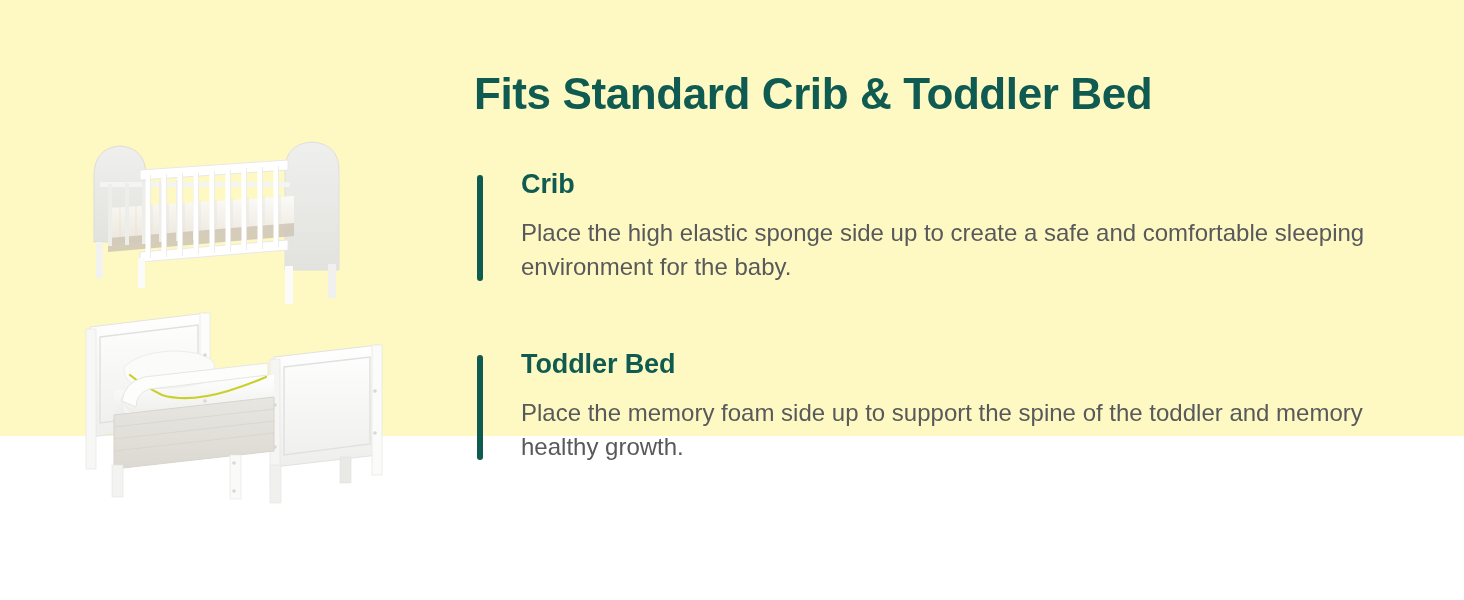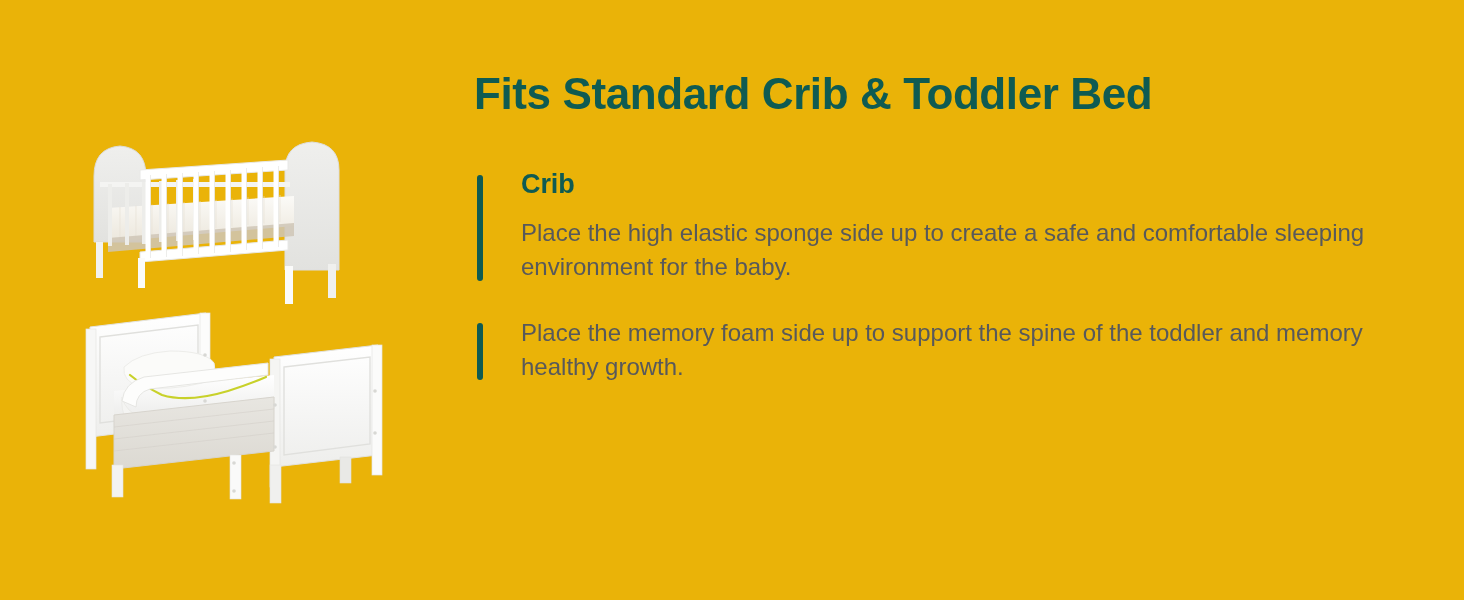--- a/index.html
+++ b/index.html
@@ -11,22 +11,22 @@
     width: 1464px;
     height: 600px;
     font-family: "Liberation Sans", sans-serif;
     -webkit-font-smoothing: antialiased;
     overflow: hidden;
   }
 
   .infographic {
     position: relative;
     width: 1464px;
-    height: 600px;
-    background: #eab308;
+    height: 436px;
+    background: #fef9c3;
   }
 
   
   .page-title {
     position: absolute;
     left: 474px;
     top: 40px;
     font-size: 44px;
     font-weight: bold;
     letter-spacing: -0.4px;
@@ -51,21 +51,21 @@
   
   .feature-list {
     position: absolute;
     left: 474px;
     top: 168px;
     width: 960px;
   }
   .feature-item {
     position: relative;
     padding-left: 47px;
-    margin-bottom: 31px;
+    margin-bottom: 63px;
   }
   .feature-item:last-child { margin-bottom: 0; }
 
   .accent-bar {
     position: absolute;
     left: 3px;
     top: 7px;
     bottom: 4px;
     width: 6px;
     border-radius: 3px;
@@ -248,18 +248,19 @@
   <div class="feature-list">
 
     <div class="feature-item">
       <span class="accent-bar"></span>
       <h2 class="feature-heading">Crib</h2>
       <p class="feature-body">Place the high elastic sponge side up to create a safe and comfortable sleeping environment for the baby.</p>
     </div>
 
     <div class="feature-item">
       <span class="accent-bar"></span>
+      <h2 class="feature-heading">Toddler Bed</h2>
       <p class="feature-body">Place the memory foam side up to support the spine of the toddler and memory healthy growth.</p>
     </div>
 
   </div>
 
 </div>
 
 </body></html>

